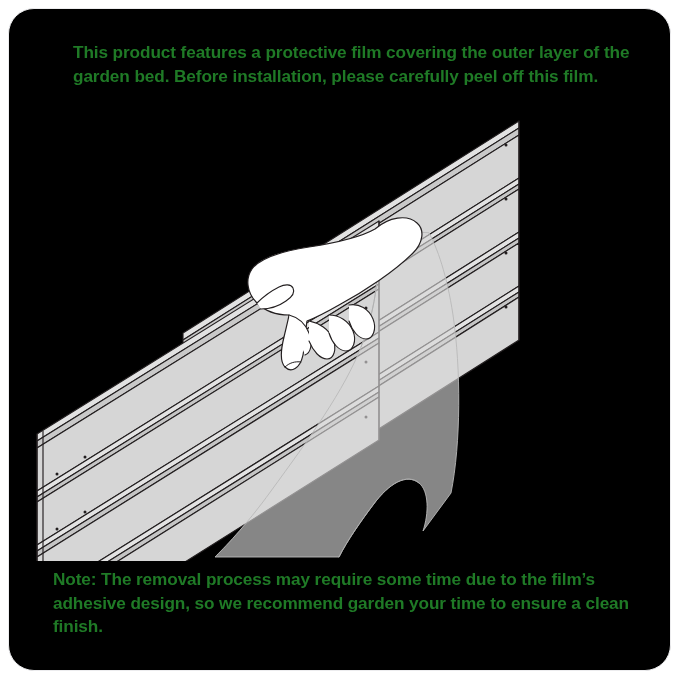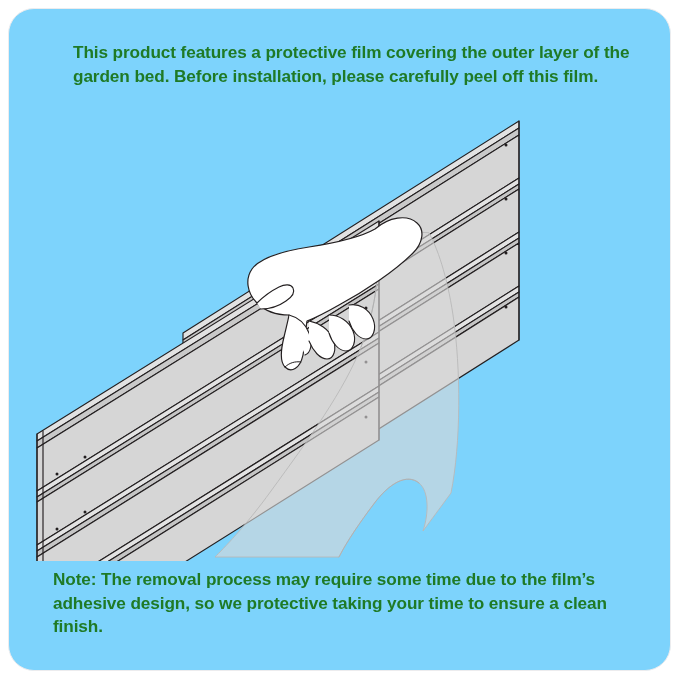--- a/index.html
+++ b/index.html
@@ -13,21 +13,21 @@
     font-family: "Liberation Sans", sans-serif;
     overflow: hidden;
   }
   #instruction-card {
     position: absolute;
     left: 8px;
     top: 8px;
     width: 663px;
     height: 663px;
     box-sizing: border-box;
-    background: #7dd3fc;
+    background: #000000;
     border: 1px solid #ececee;
     border-radius: 26px;
     overflow: hidden;
   }
   .note-text {
     position: absolute;
     color: #1f7a26;
     font-weight: bold;
     font-size: 17.2px;
     line-height: 23.5px;
@@ -206,15 +206,15 @@
                    C 368,228 364,238 357,238
                    C 350,238 343,230 340,220" fill="#ffffff" stroke="#231f20" stroke-width="1.1"></path>
 
           <path d="M 276,266 C 280,262 286,260 292,261" fill="none" stroke="#231f20" stroke-width="1"></path>
         </g>
 
       </g>
     </svg>
   </div>
 
-  <p class="note-text" id="bottom-note-text">Note: The removal process may require some time due to the film’s adhesive design, so we protective taking your time to ensure a clean finish.</p>
+  <p class="note-text" id="bottom-note-text">Note: The removal process may require some time due to the film’s adhesive design, so we recommend garden your time to ensure a clean finish.</p>
 
 </div>
 
 </body></html>

